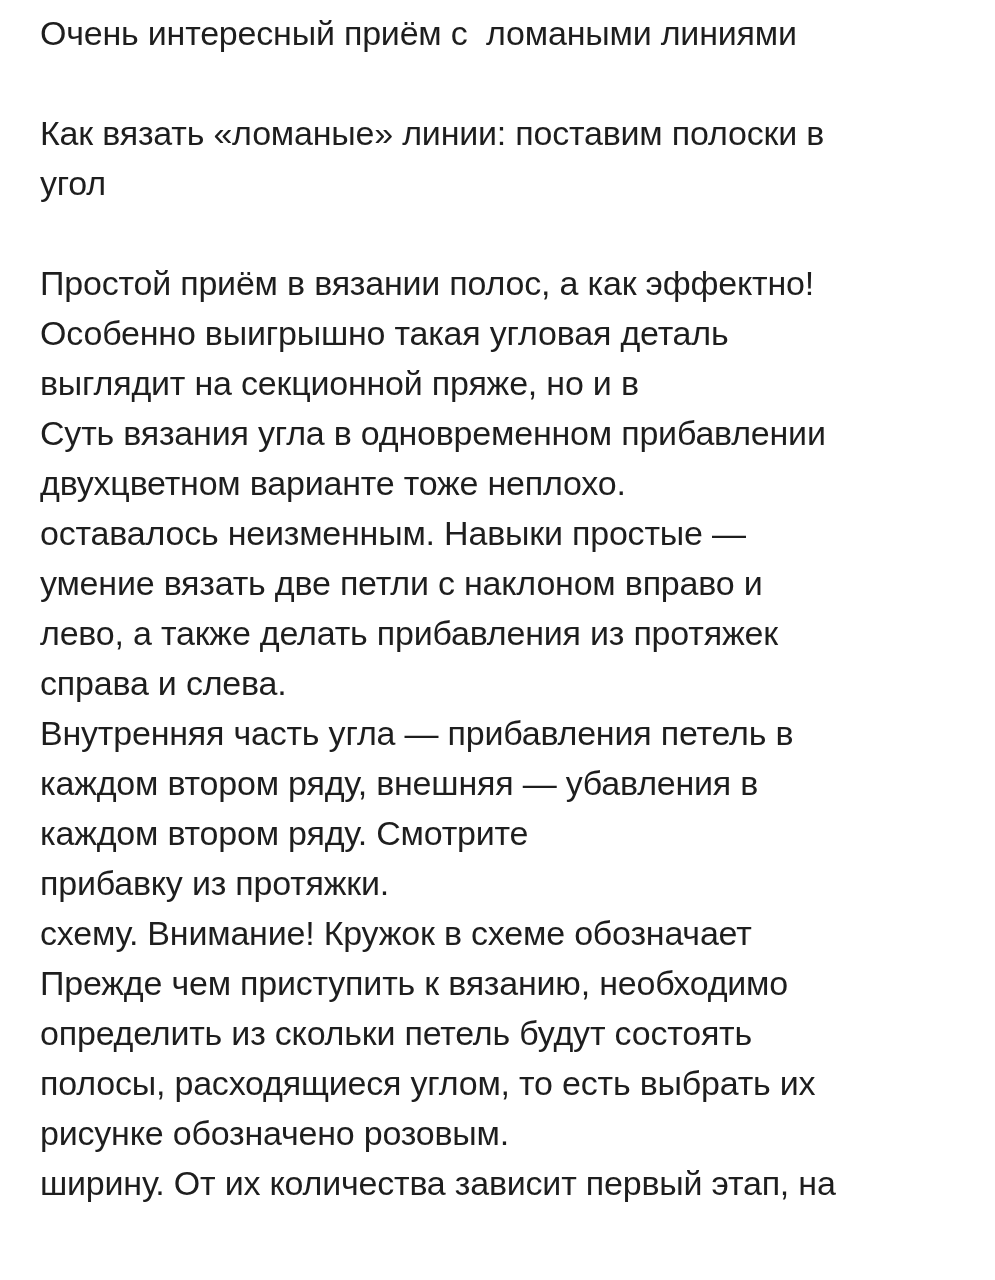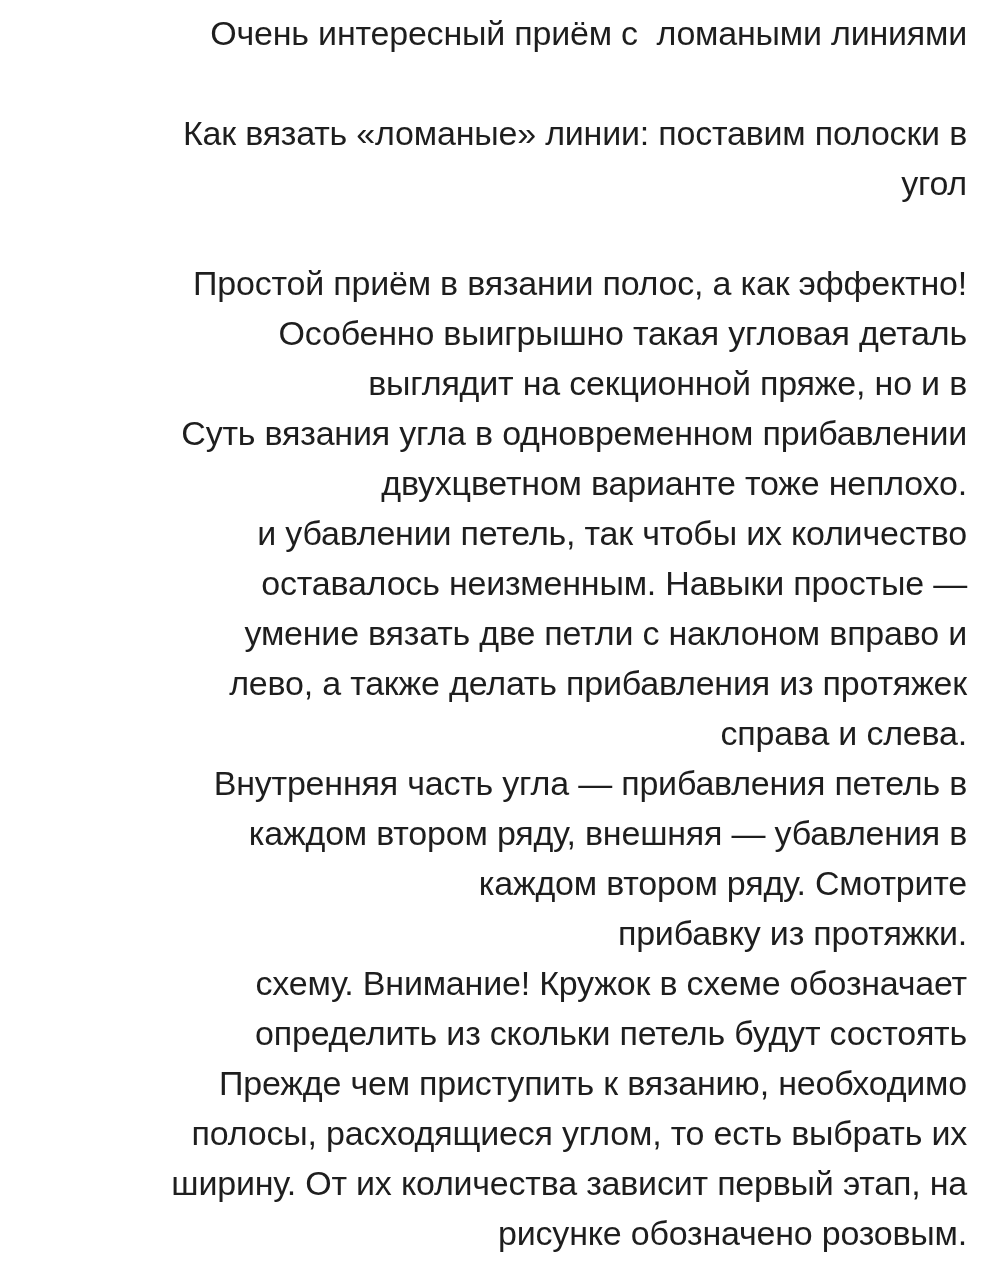--- a/index.html
+++ b/index.html
@@ -14,21 +14,20 @@
     font-family: "Liberation Sans", "DejaVu Sans", sans-serif;
   }
   .article {
     box-sizing: border-box;
     width: 995px;
     padding: 8px 28px 0 40px;
     color: #1e1e1e;
     font-size: 34px;
     line-height: 50px;
     letter-spacing: -0.2px;
-    text-align: right;
   }
   .block {
     margin: 0 0 50px 0;
   }
   .block:last-child {
     margin-bottom: 0;
   }
   .line {
     white-space: pre;   
   }
@@ -45,29 +44,28 @@
       <div class="line">Как вязать «ломаные» линии: поставим полоски в</div>
       <div class="line">угол</div>
     </section>
 
   <section class="block">
       <div class="line">Простой приём в вязании полос, а как эффектно!</div>
       <div class="line">Особенно выигрышно такая угловая деталь</div>
       <div class="line">выглядит на секционной пряже, но и в</div>
       <div class="line">Суть вязания угла в одновременном прибавлении</div>
       <div class="line">двухцветном варианте тоже неплохо.</div>
-      <div class="line">и убавлении петель, так чтобы их количество</div>
       <div class="line">оставалось неизменным. Навыки простые —</div>
       <div class="line">умение вязать две петли с наклоном вправо и</div>
       <div class="line">лево, а также делать прибавления из протяжек</div>
       <div class="line">справа и слева.</div>
       <div class="line">Внутренняя часть угла — прибавления петель в</div>
       <div class="line">каждом втором ряду, внешняя — убавления в</div>
       <div class="line">каждом втором ряду. Смотрите</div>
       <div class="line">прибавку из протяжки.</div>
       <div class="line">схему. Внимание! Кружок в схеме обозначает</div>
+      <div class="line">Прежде чем приступить к вязанию, необходимо</div>
       <div class="line">определить из скольки петель будут состоять</div>
-      <div class="line">Прежде чем приступить к вязанию, необходимо</div>
       <div class="line">полосы, расходящиеся углом, то есть выбрать их</div>
+      <div class="line">рисунке обозначено розовым.</div>
       <div class="line">ширину. От их количества зависит первый этап, на</div>
-      <div class="line">рисунке обозначено розовым.</div>
     </section>
 </main>
 
 </body></html>

